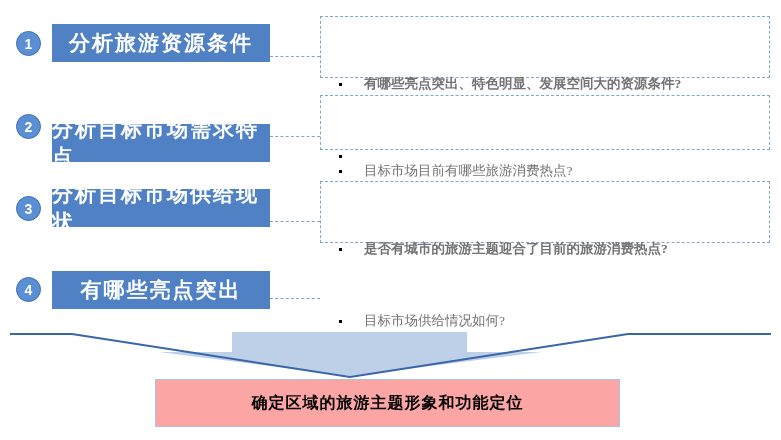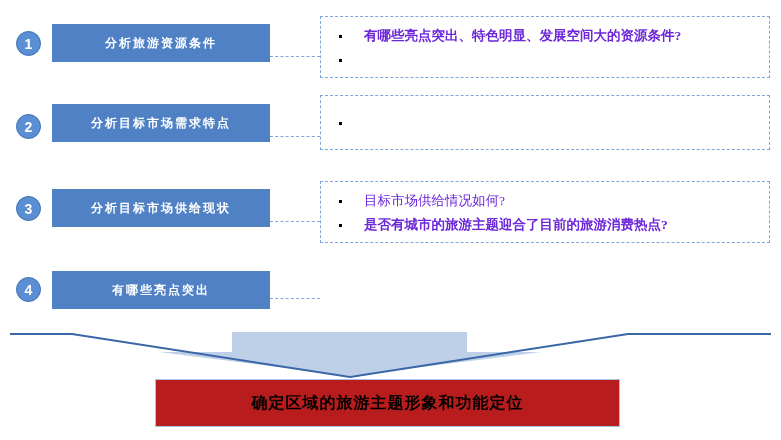--- a/index.html
+++ b/index.html
@@ -59,30 +59,30 @@
   .row-4 .badge { top: 15px; }
 
   
   .label-box {
     position: absolute;
     left: 52px;
     width: 218px;
     height: 38px;
     background: #4F81C4;
     color: #ffffff;
-    font-size: 12px;
+    font-size: 21px;
     font-weight: bold;
     letter-spacing: 2px;
     display: flex;
     align-items: center;
     justify-content: center;
     box-sizing: border-box;
   }
   .row-1 .label-box { top: 10px; }
-  .row-2 .label-box { top: 4px; }
+  .row-2 .label-box { top: 24px; }
   .row-3 .label-box { top: 9px; }
   .row-4 .label-box { top: 9px; }
 
   
   .connector {
     position: absolute;
     left: 270px;
     width: 50px;
     height: 0;
     border-top: 1px dashed #7FA6D8;
@@ -104,22 +104,23 @@
   .row-1 .bullet-panel { top: 2px;  height: 62px; }
   .row-2 .bullet-panel { top: -5px; height: 55px; }
   .row-3 .bullet-panel { top: 1px;  height: 62px; }
   .row-4 .bullet-panel { top: -6px; height: 58px; }
 
   .bullet-line {
     display: flex;
     align-items: center;
     height: 24px;
     font-size: 13.5px;
-    color: #6d28d9;
+    color: #737373;
     white-space: nowrap;
+    margin-top: 48px;
   }
   .row-2 .bullet-line,
   .row-4 .bullet-line { height: 40px; }
 
   .bullet-dot {
     flex: 0 0 auto;
     width: 3px;
     height: 3px;
     background: #000000;
     margin: 0 22px 0 12px;
@@ -137,21 +138,21 @@
   }
 
   
   #result-box {
     position: absolute;
     left: 155px;
     top: 379px;
     width: 465px;
     height: 48px;
     border: 1px solid #A7C2E4;
-    background: #b91c1c;
+    background: #fca5a5;
     box-sizing: border-box;
     display: flex;
     align-items: center;
     justify-content: center;
   }
   #result-box .result-text {
     font-size: 16px;
     font-weight: bold;
     color: #000000;
     letter-spacing: 1px;
@@ -181,38 +182,39 @@
 
   <div class="row row-2">
     <div class="badge">2</div>
     <div class="label-box">
       <span>分析目标市场需求特点</span>
     </div>
     <div class="connector"></div>
     <div class="bullet-panel">
       <div class="bullet-line">
         <span class="bullet-dot"></span>
+        <span class="bullet-text">目标市场目前有哪些旅游消费热点?</span>
       </div>
     </div>
   </div>
 
   <div class="row row-3">
     <div class="badge">3</div>
     <div class="label-box">
       <span>分析目标市场供给现状</span>
     </div>
     <div class="connector"></div>
     <div class="bullet-panel">
       <div class="bullet-line">
         <span class="bullet-dot"></span>
+        <span class="bullet-text bold">是否有城市的旅游主题迎合了目前的旅游消费热点?</span>
+      </div>
+      <div class="bullet-line">
+        <span class="bullet-dot"></span>
         <span class="bullet-text">目标市场供给情况如何?</span>
-      </div>
-      <div class="bullet-line">
-        <span class="bullet-dot"></span>
-        <span class="bullet-text bold">是否有城市的旅游主题迎合了目前的旅游消费热点?</span>
       </div>
     </div>
   </div>
 
   <div class="row row-4">
     <div class="badge">4</div>
     <div class="label-box">
       <span>有哪些亮点突出</span>
     </div>
     <div class="connector"></div>

